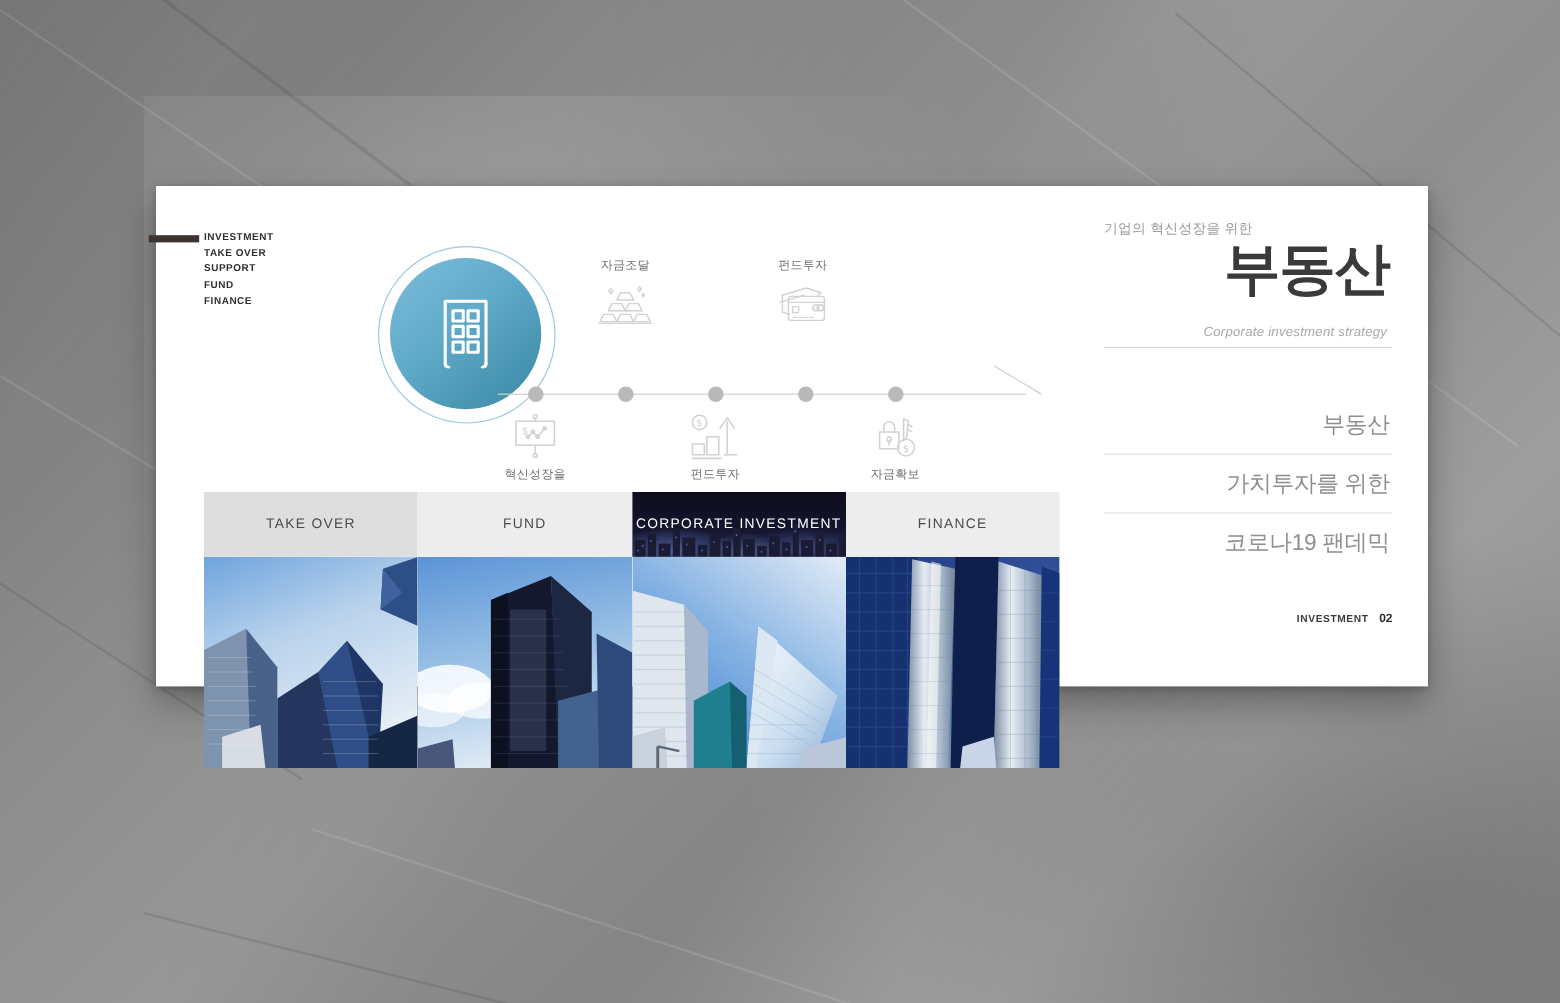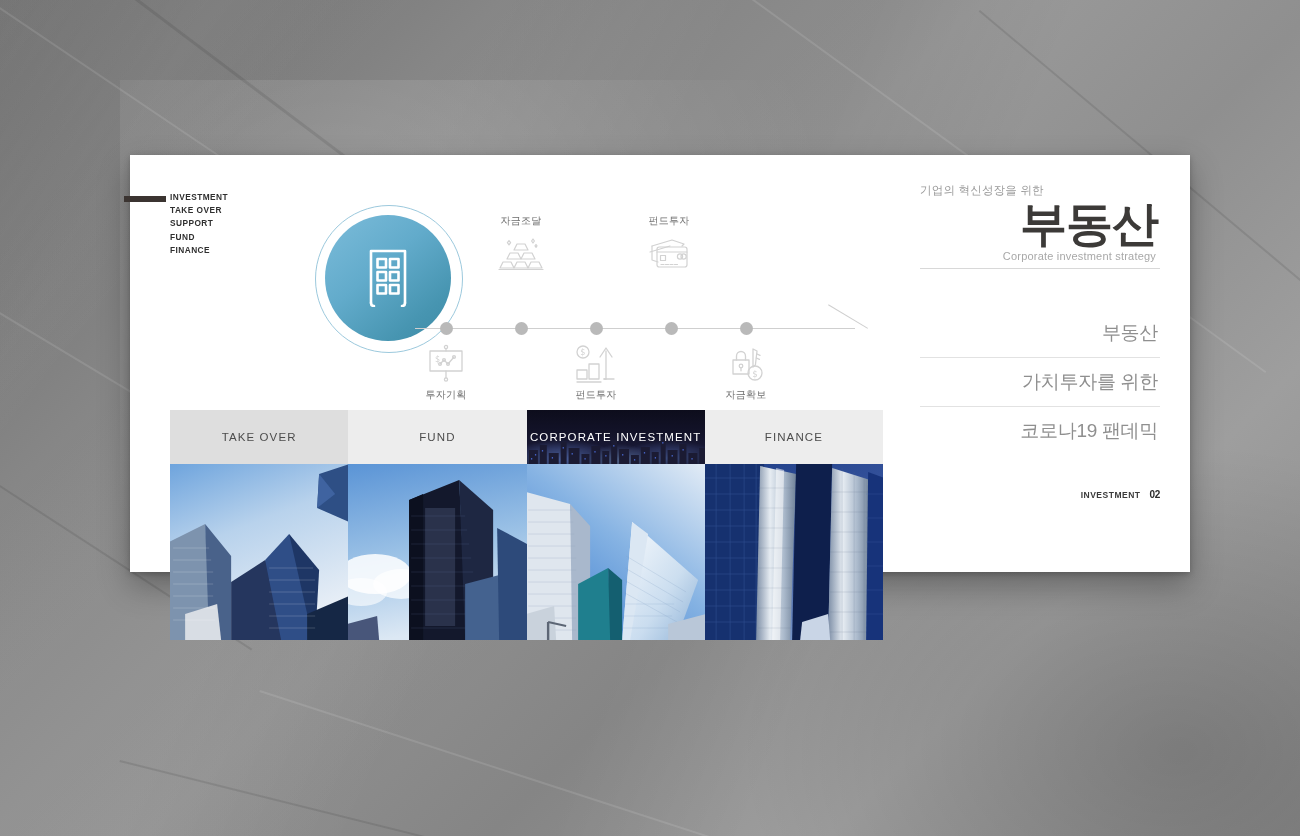--- a/index.html
+++ b/index.html
@@ -100,21 +100,21 @@
   #right{position:absolute;left:790px;top:28px;width:240px;}
   #kicker{
     font-size:11.5px;color:#9a9a9a;letter-spacing:.2px;padding-right:2px;
   }
   .big-line{
     text-align:right;font-size:47px;font-weight:bold;color:#3c3a38;
     letter-spacing:-1px;line-height:52px;padding-right:2px;
   }
   #big2{color:#545250;}
   #sub-en{
-    text-align:right;font-size:11px;color:#a8a8a8;letter-spacing:.2px;margin-top:0;padding-right:4px;
+    text-align:right;font-size:11px;color:#a8a8a8;letter-spacing:.2px;margin-top:21px;padding-right:4px;font-style:italic;
   }
   #rule-under{margin-top:6px;height:1px;background:#d8d8d8;}
   #points{margin-top:40px;}
   .point{
     text-align:right;font-size:19px;color:#8f8f8f;letter-spacing:-.3px;
     padding:11px 2px 11px 0;
   }
   .point + .point{border-top:1px solid #e2e2e2;}
   #pagemark{
     margin-top:34px;text-align:right;display:flex;justify-content:flex-end;align-items:baseline;gap:9px;
@@ -185,21 +185,21 @@
           <path d="M21 28v7"></path>
             <circle cx="21" cy="36.5" r="1.6"></circle>
           <text x="10" y="19" font-size="8" fill="#d2d2d2" stroke="none" font-family="DejaVu Sans">$</text>
           <path d="M15 21l4-4 4 4 6-7"></path>
           <circle cx="15" cy="21" r="1.4"></circle>
             <circle cx="19" cy="17" r="1.4"></circle>
           <circle cx="23" cy="21" r="1.4"></circle>
             <circle cx="29" cy="14" r="1.4"></circle>
         </svg>
       </div>
-      <div class="tl-label">투자기획</div>
+      <div class="tl-label">혁신성장을</div>
     </div>
 
     <div class="tl-node up" style="left:163px;">
       <div class="tl-label">자금조달</div>
       <div class="tl-ico">
         <svg width="46" height="38" viewBox="0 0 46 38" fill="none" stroke="#d2d2d2" stroke-width="1.2" stroke-linecap="round" stroke-linejoin="round">
           <path d="M19 9h8l3 6H16z"></path>
           <path d="M12 18h8l3 6H9z"></path>
             <path d="M26 18h8l3 6H23z"></path>
           <path d="M5 27h8l3 6H2z"></path>

